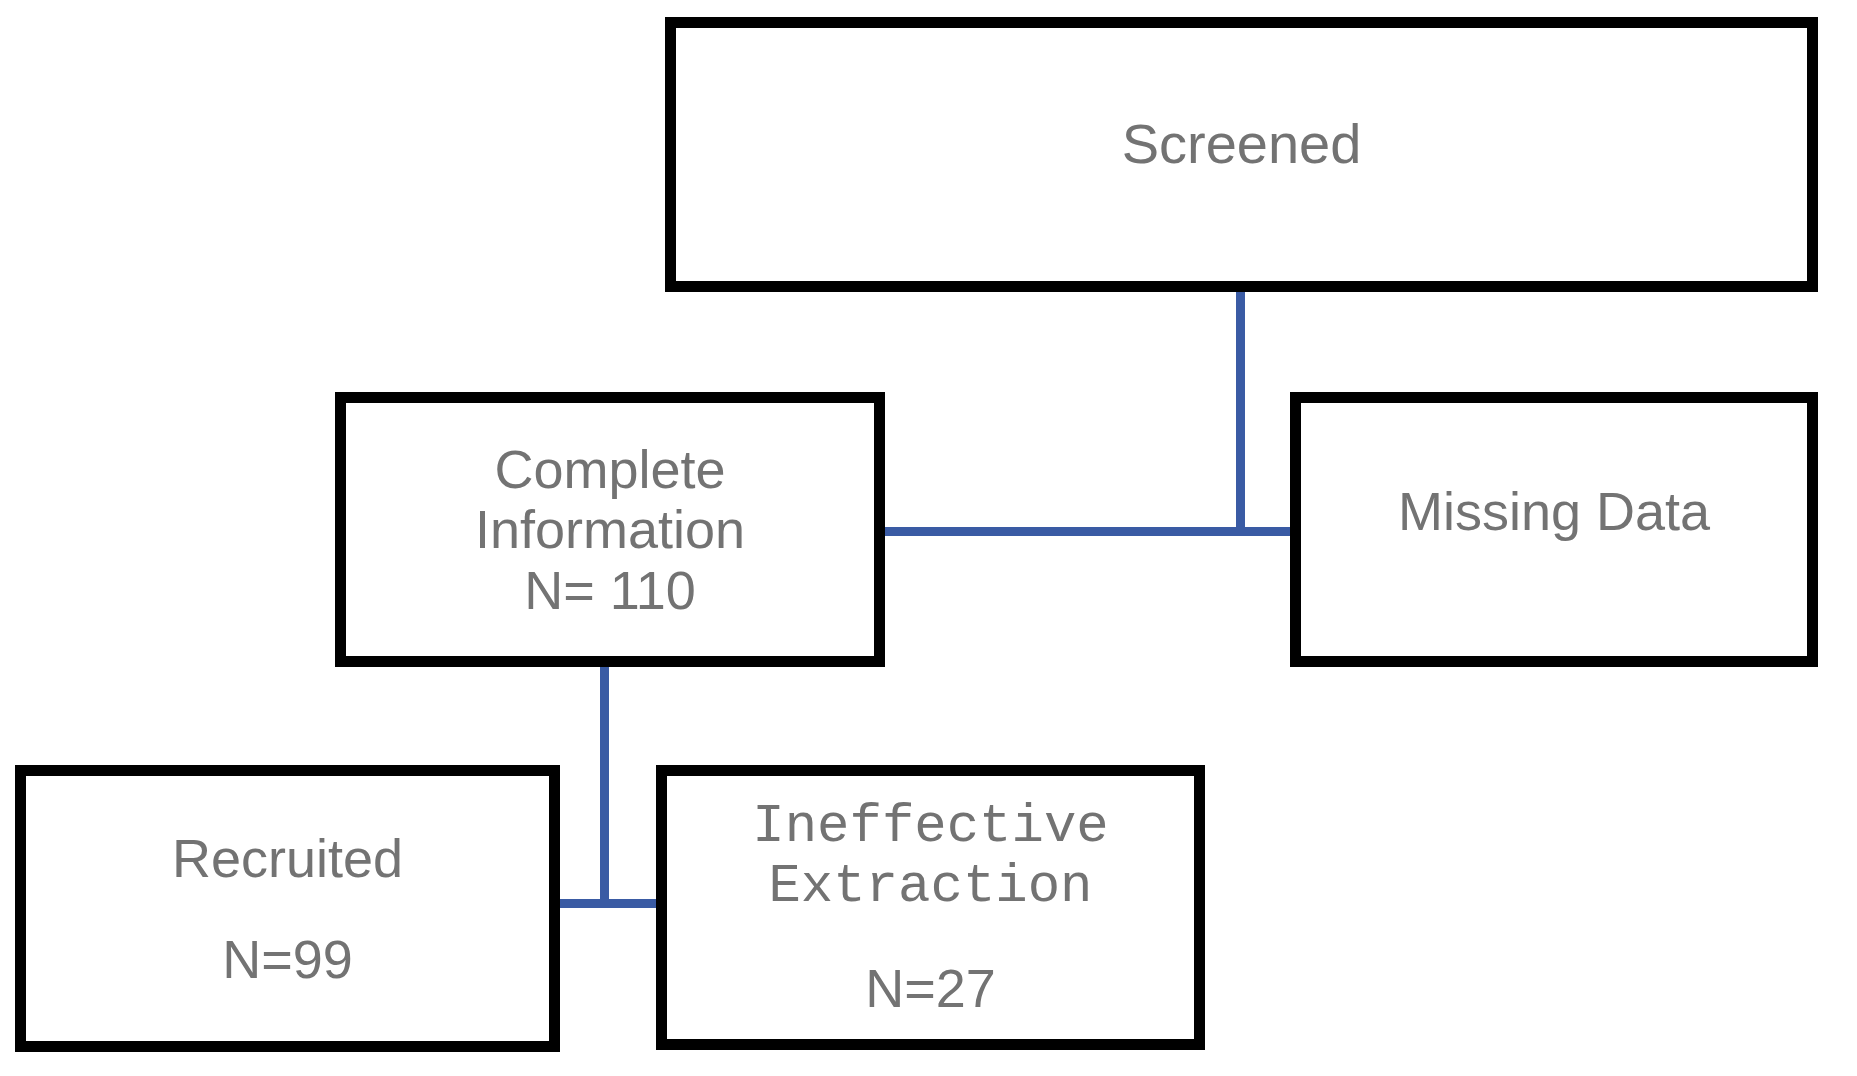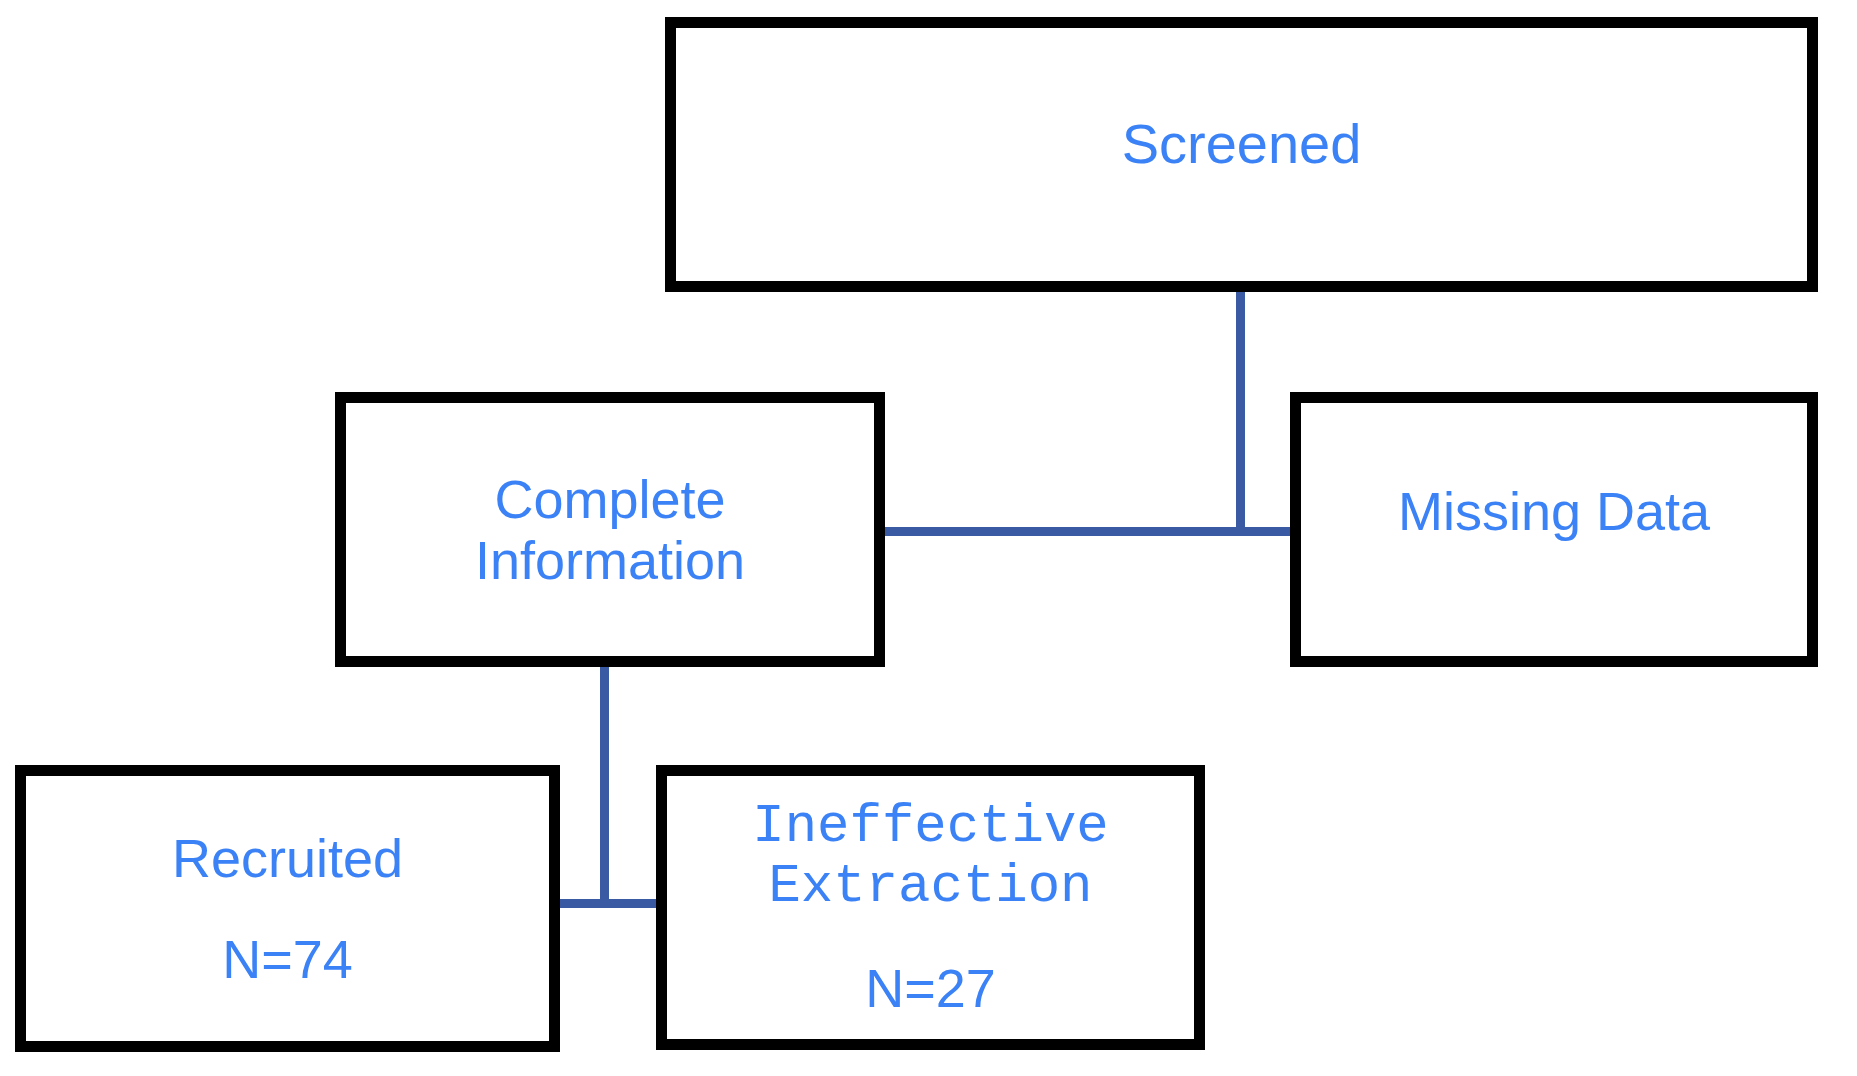--- a/index.html
+++ b/index.html
@@ -21,21 +21,21 @@
     background: #ffffff;
     border: 11px solid #000000;
     display: flex;
     flex-direction: column;
     align-items: center;
     justify-content: center;
     z-index: 3;
   }
   .node-label,
   .node-count {
-    color: #3b82f6;
+    color: #737373;
     text-align: center;
     line-height: 1.12;
     white-space: pre-line;
     font-weight: 400;
   }
   .node-label { font-size: 54px; }
   .node-count { font-size: 54px; }
 
   
   #node-screened {
@@ -84,29 +84,30 @@
   <div class="conn" id="conn-complete-vert"></div>
   <div class="conn" id="conn-bottom-horiz"></div>
 
   <div class="node" id="node-screened">
     <div class="node-label">Screened</div>
   </div>
 
   <div class="node" id="node-complete">
     <div class="node-label">Complete
 Information</div>
+    <div class="node-count">N= 110</div>
   </div>
 
   <div class="node" id="node-missing">
     <div class="node-label">Missing Data</div>
   </div>
 
   <div class="node" id="node-recruited">
     <div class="node-label">Recruited</div>
-    <div class="node-count">N=74</div>
+    <div class="node-count">N=99</div>
   </div>
 
   <div class="node" id="node-ineffective">
     <div class="node-label">Ineffective
 Extraction</div>
     <div class="node-count">N=27</div>
   </div>
 
 </div>
 

